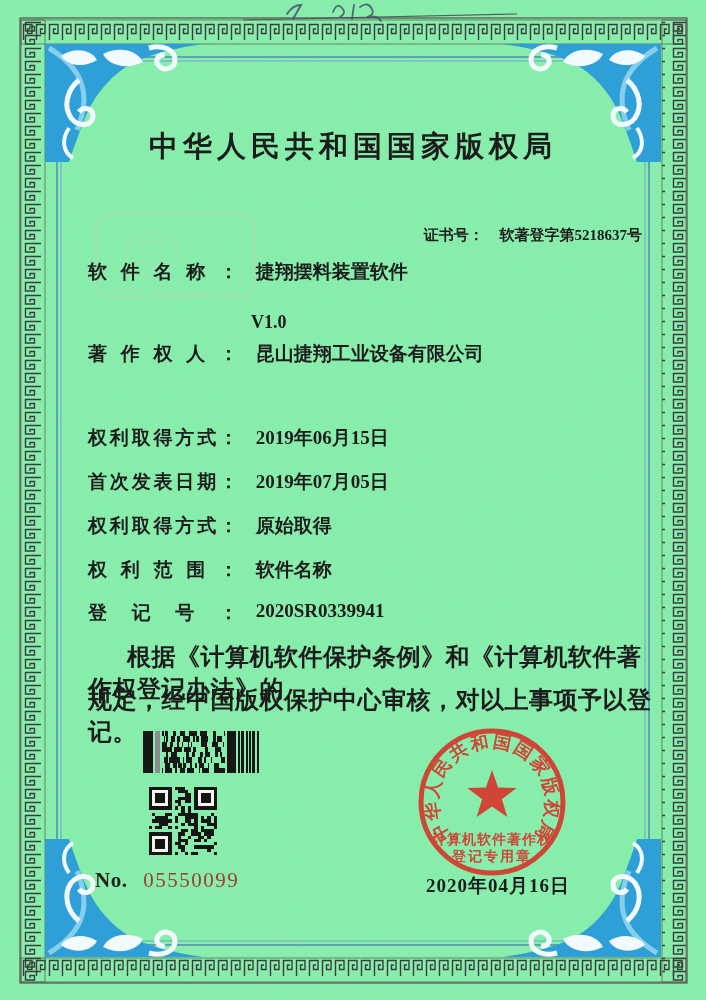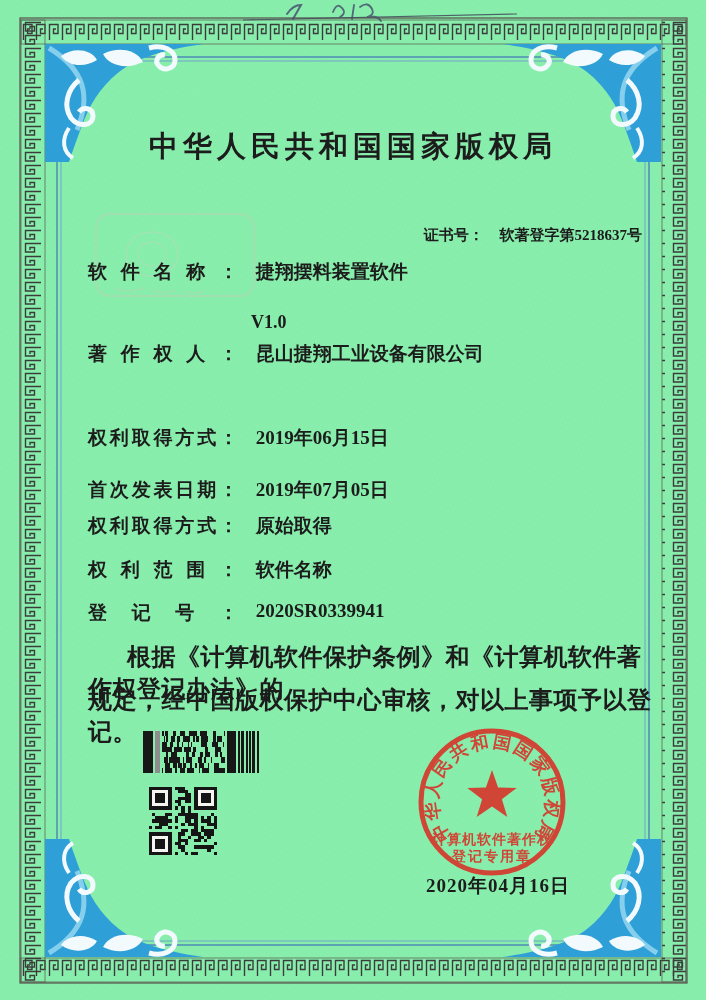--- a/index.html
+++ b/index.html
@@ -18,21 +18,21 @@
   .centered{left:0;width:100%;text-align:center;}
   .authority{top:127px;font-size:29px;font-weight:700;letter-spacing:5px;}
   .cert-title{top:176px;font-size:37px;font-weight:700;letter-spacing:2px;}
   .cert-no{top:226px;right:64px;font-size:15px;font-weight:700;}
   .cert-no .val{margin-left:12px;}
   .field-row{left:88px;font-size:19px;font-weight:700;white-space:nowrap;}
   .field-label{display:inline-block;width:150px;text-align:justify;text-align-last:justify;vertical-align:top;}
   .field-value{margin-left:13px;}
   .extra-line{left:251px;font-size:18px;font-weight:700;}
   .r-name{top:259px;}  .r-name2{top:287px;}  .r-name3{top:312px;}
-  .r-owner{top:341px;} .r-dev{top:425px;}   .r-pub{top:469px;margin-top:8px;}
+  .r-owner{top:341px;} .r-dev{top:425px;}   .r-pub{top:469px;}
   .r-acq{top:513px;}   .r-scope{top:557px;} .r-reg{top:600px;}
   .statement-line{left:88px;width:568px;font-size:24px;font-weight:600;letter-spacing:0.5px;}
   .st-1{top:641px;text-indent:39px;}
   .st-2{top:684px;}
   .serial{left:95px;top:868px;font-size:21px;letter-spacing:0.5px;}
   .serial .prefix{font-weight:700;color:#222;}
   .serial .number{color:#a03c34;margin-left:10px;letter-spacing:1.5px;}
   .issue-date{left:426px;top:873px;font-size:19px;font-weight:700;letter-spacing:1px;}
   .border-svg{left:0;top:0;}
   .handwriting{left:225px;top:0;opacity:0.85;}
@@ -413,20 +413,24 @@
       <rect x="1" y="1" width="5" height="5" fill="#f6f4ef"></rect>
       <rect x="2" y="2" width="3" height="3" fill="#151515"></rect>
       <rect x="14" y="0" width="7" height="7" fill="#151515"></rect>
       <rect x="15" y="1" width="5" height="5" fill="#f6f4ef"></rect>
       <rect x="16" y="2" width="3" height="3" fill="#151515"></rect>
       <rect x="0" y="14" width="7" height="7" fill="#151515"></rect>
       <rect x="1" y="15" width="5" height="5" fill="#f6f4ef"></rect>
       <rect x="2" y="16" width="3" height="3" fill="#151515"></rect>
     </svg>
 
+  <div class="abs serial">
+    <span class="prefix">No.</span>
+    <span class="number">05550099</span>
+  </div>
 
   <svg class="abs seal" width="180" height="180" viewBox="0 0 180 180">
     <defs>
       <path id="sealArc" d="M 50,126 A 54,54 0 1 1 130,126" fill="none"></path>
     </defs>
     <circle cx="90" cy="90" r="71" fill="none" stroke="#d63a2e" stroke-width="5"></circle>
     <text font-size="18" font-weight="700" fill="#d63a2e" letter-spacing="2.5" font-family="Liberation Serif, DejaVu Serif, serif">
       <textPath href="#sealArc" xlink:href="#sealArc" startOffset="50%" text-anchor="middle">中华人民共和国国家版权局</textPath>
     </text>
     <polygon fill="#d63a2e" points="90,58 96.1,75.6 114.7,76 99.9,87.2 105.3,105 90,94.4 74.7,105 80.1,87.2 65.3,76 83.9,75.6"></polygon>

